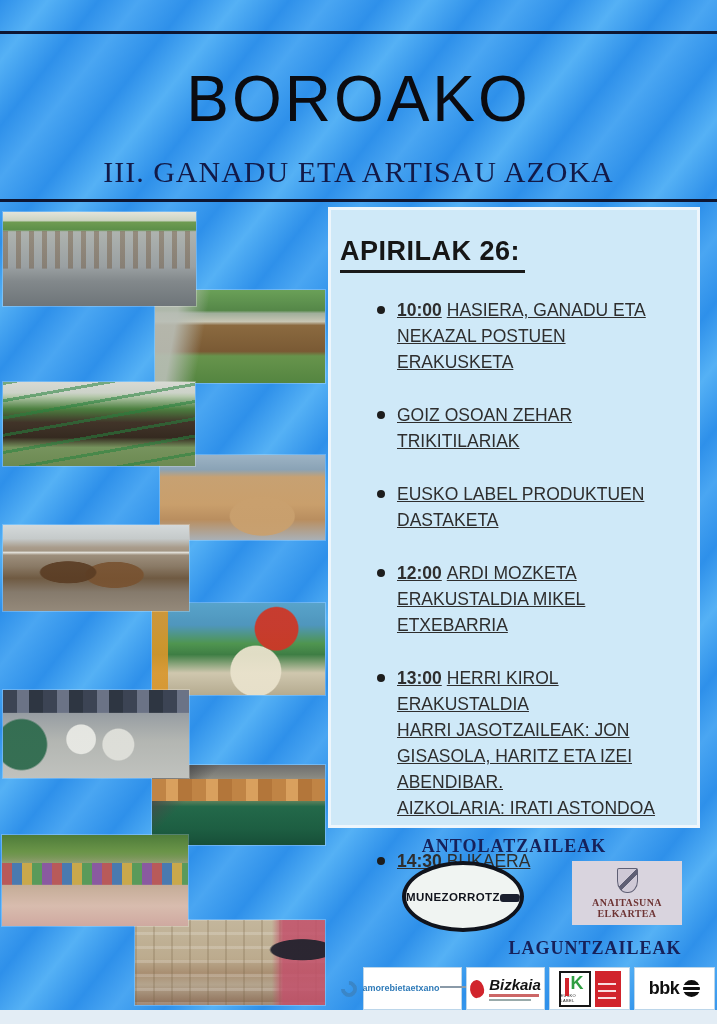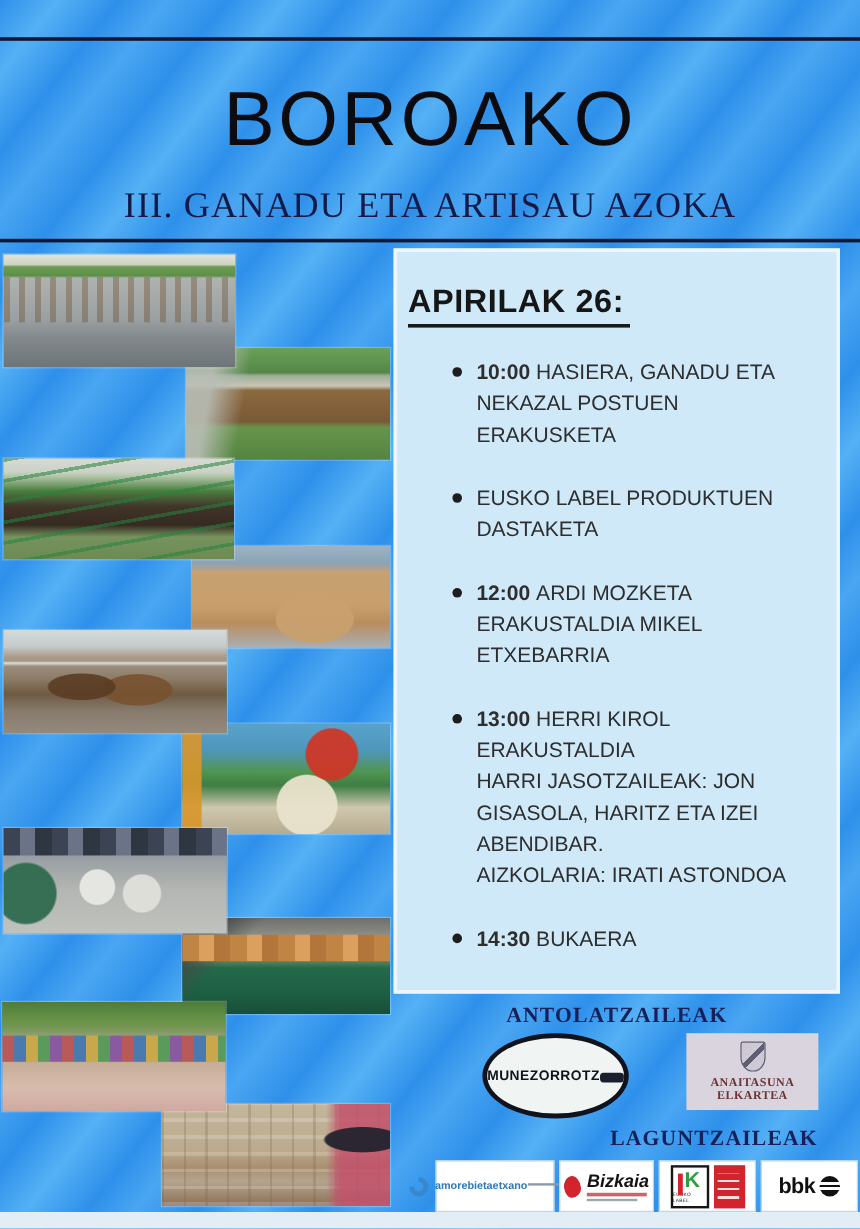--- a/index.html
+++ b/index.html
@@ -77,21 +77,21 @@
   .sched{
     position:absolute;left:328px;top:207px;width:372px;height:621px;
     background:#cfe9f8;border:3px solid #eef6fc;box-sizing:border-box;
     color:#2e2e2e;
   }
   .sched-heading{
     display:inline-block;margin:26px 0 0 9px;
     font-size:27px;font-weight:700;letter-spacing:.5px;color:#161616;
     border-bottom:3px solid #1a1a1a;padding:0 5px 3px 0;text-align:center;
   }
-  .sched ul{list-style:none;margin:24px 0 0 46px;padding:0 18px 0 0;}
+  .sched ul{list-style:none;margin:24px 0 0 46px;padding:0 18px 0 0;text-decoration:underline;}
   .sched li{
     position:relative;padding-left:20px;margin-bottom:27px;
     font-size:17.5px;line-height:26px;max-width:296px;
   }
   .dot{position:absolute;left:0;top:9px;width:8px;height:8px;border-radius:50%;background:#1d1d1d;}
   .time{font-weight:700;}
   .time:not(:empty){margin-right:5px;}
   .extra{margin-top:0;}
 
   
@@ -192,20 +192,24 @@
 
   <section class="sched">
     <h3 class="sched-heading">APIRILAK 26:</h3>
     <ul>
       <li class="sched-item">
         <span class="dot"></span>
         <span class="time">10:00</span><span class="itxt">HASIERA, GANADU ETA NEKAZAL POSTUEN ERAKUSKETA</span>
       </li>
       <li class="sched-item">
         <span class="dot"></span>
+        <span class="time"></span><span class="itxt">GOIZ OSOAN ZEHAR TRIKITILARIAK</span>
+      </li>
+      <li class="sched-item">
+        <span class="dot"></span>
         <span class="time"></span><span class="itxt">EUSKO LABEL PRODUKTUEN DASTAKETA</span>
       </li>
       <li class="sched-item">
         <span class="dot"></span>
         <span class="time">12:00</span><span class="itxt">ARDI MOZKETA ERAKUSTALDIA MIKEL ETXEBARRIA</span>
       </li>
       <li class="sched-item">
         <span class="dot"></span>
         <span class="time">13:00</span><span class="itxt">HERRI KIROL ERAKUSTALDIA</span>
         <div class="extra">HARRI JASOTZAILEAK: JON GISASOLA, HARITZ ETA IZEI ABENDIBAR.</div>

